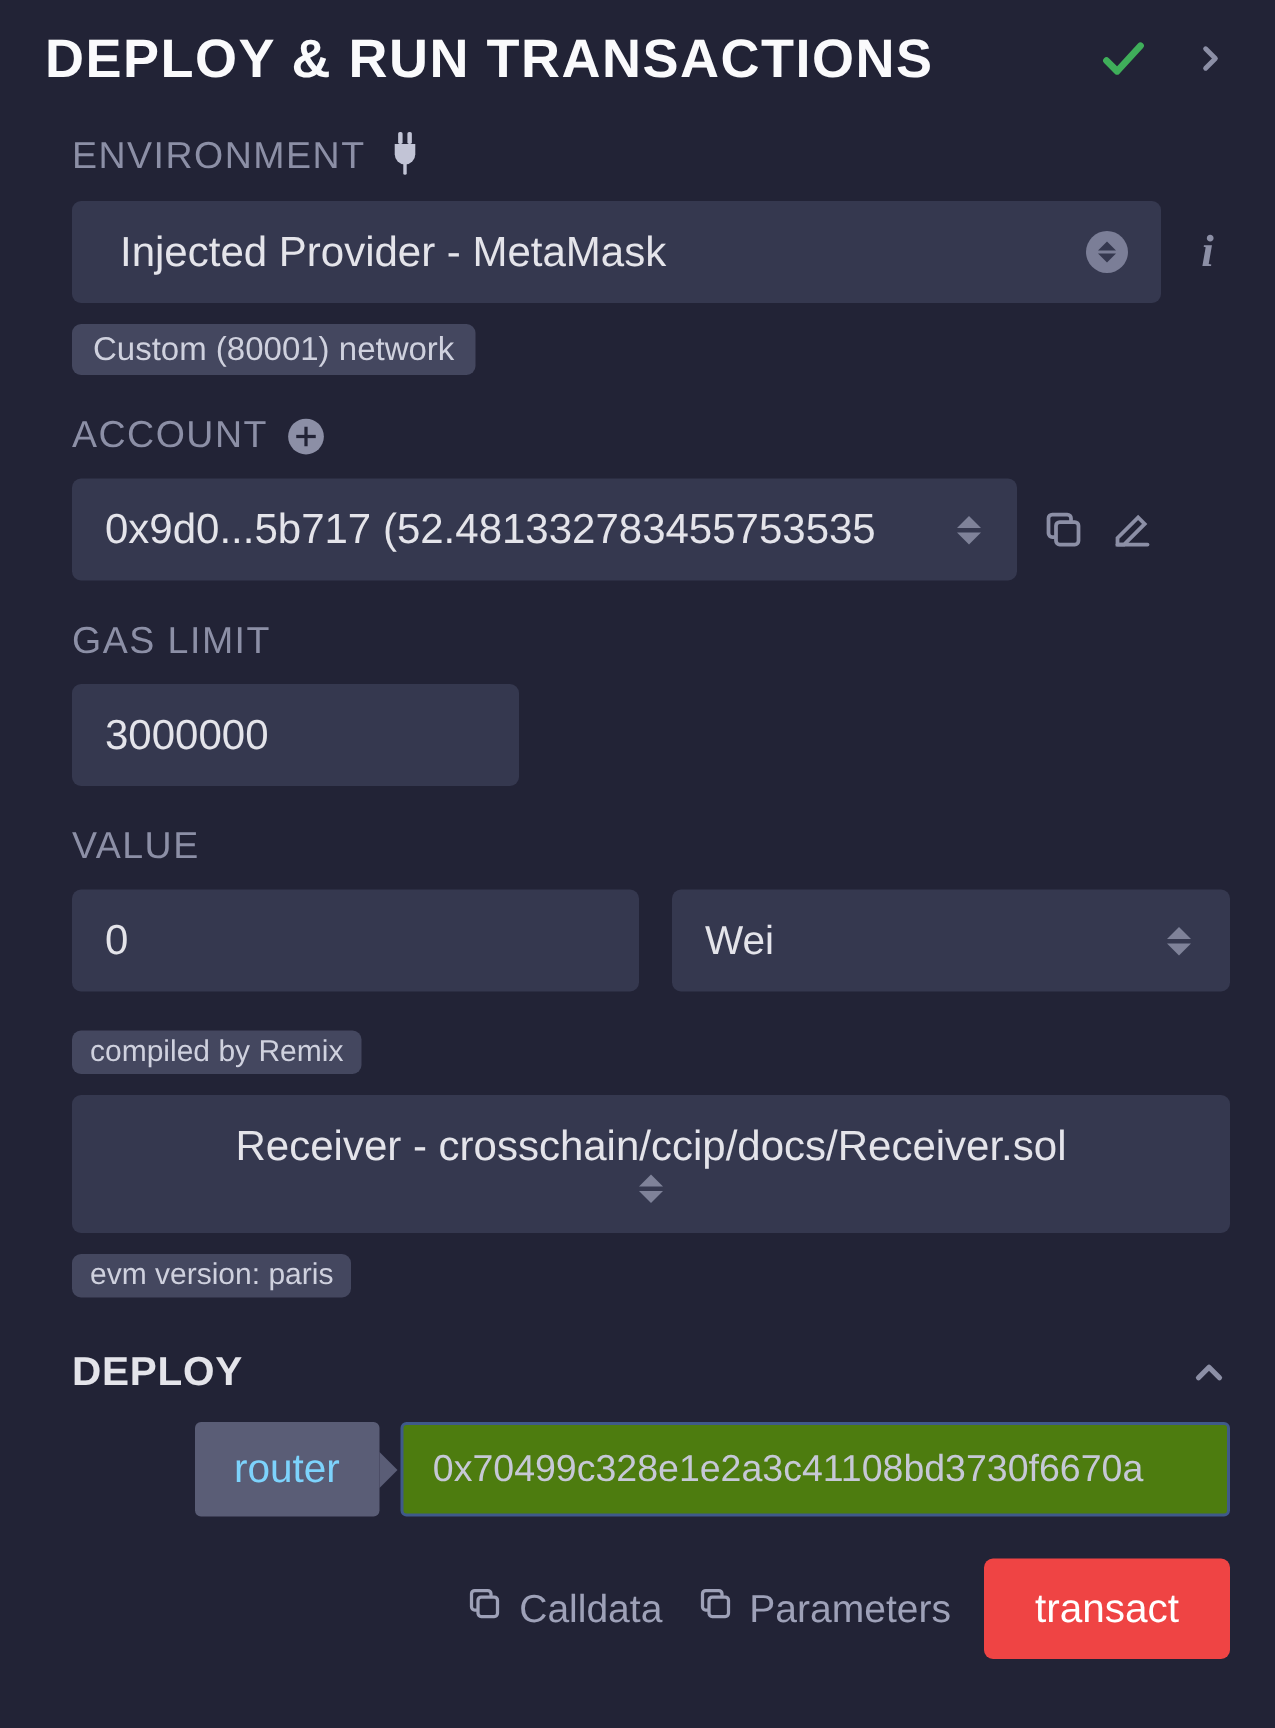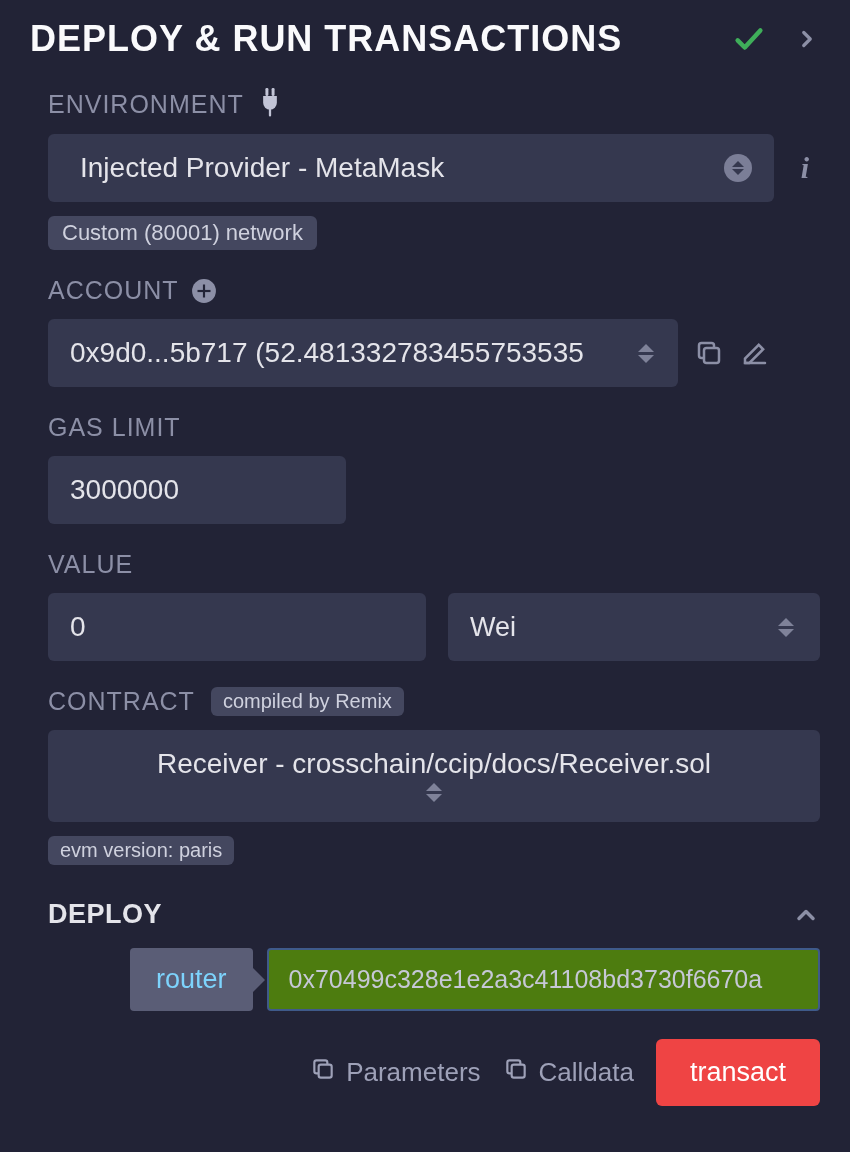--- a/index.html
+++ b/index.html
@@ -321,21 +321,20 @@
         <span class="sort-caret">
           <span class="up"></span>
             <span class="down"></span>
         </span>
       </div>
     </div>
   </div>
 
   <div class="section section-indent">
     <div class="contract-row-labels">
-      <span class="label">CONTRACT</span>
       <span class="badge small">compiled by Remix</span>
     </div>
     <div class="contract-select">
       <span class="text">Receiver - crosschain/ccip/docs/Receiver.sol</span>
       <span class="sort-caret">
         <span class="up"></span>
           <span class="down"></span>
       </span>
     </div>
     <div class="evm-badge-row">
@@ -357,28 +356,28 @@
       <input class="param-input" value="0x70499c328e1e2a3c41108bd3730f6670a" style="">
     </div>
     <div class="actions-row">
       <div class="ghost-action">
         <span>
           <svg width="26" height="26" viewBox="0 0 24 24" fill="none" stroke="#9ea1b8" stroke-width="2">
               <rect x="8" y="8" width="12" height="12" rx="2"></rect>
               <path d="M16 8 V6 a2 2 0 0 0 -2 -2 H6 a2 2 0 0 0 -2 2 v8 a2 2 0 0 0 2 2 h2"></path>
             </svg>
         </span>
-        <span>Parameters</span>
+        <span>Calldata</span>
       </div>
       <div class="ghost-action">
         <span>
           <svg width="26" height="26" viewBox="0 0 24 24" fill="none" stroke="#9ea1b8" stroke-width="2">
               <rect x="8" y="8" width="12" height="12" rx="2"></rect>
               <path d="M16 8 V6 a2 2 0 0 0 -2 -2 H6 a2 2 0 0 0 -2 2 v8 a2 2 0 0 0 2 2 h2"></path>
             </svg>
         </span>
-        <span>Calldata</span>
+        <span>Parameters</span>
       </div>
       <button class="transact-btn">transact</button>
     </div>
   </div>
 
 </div>
 
 </body></html>

